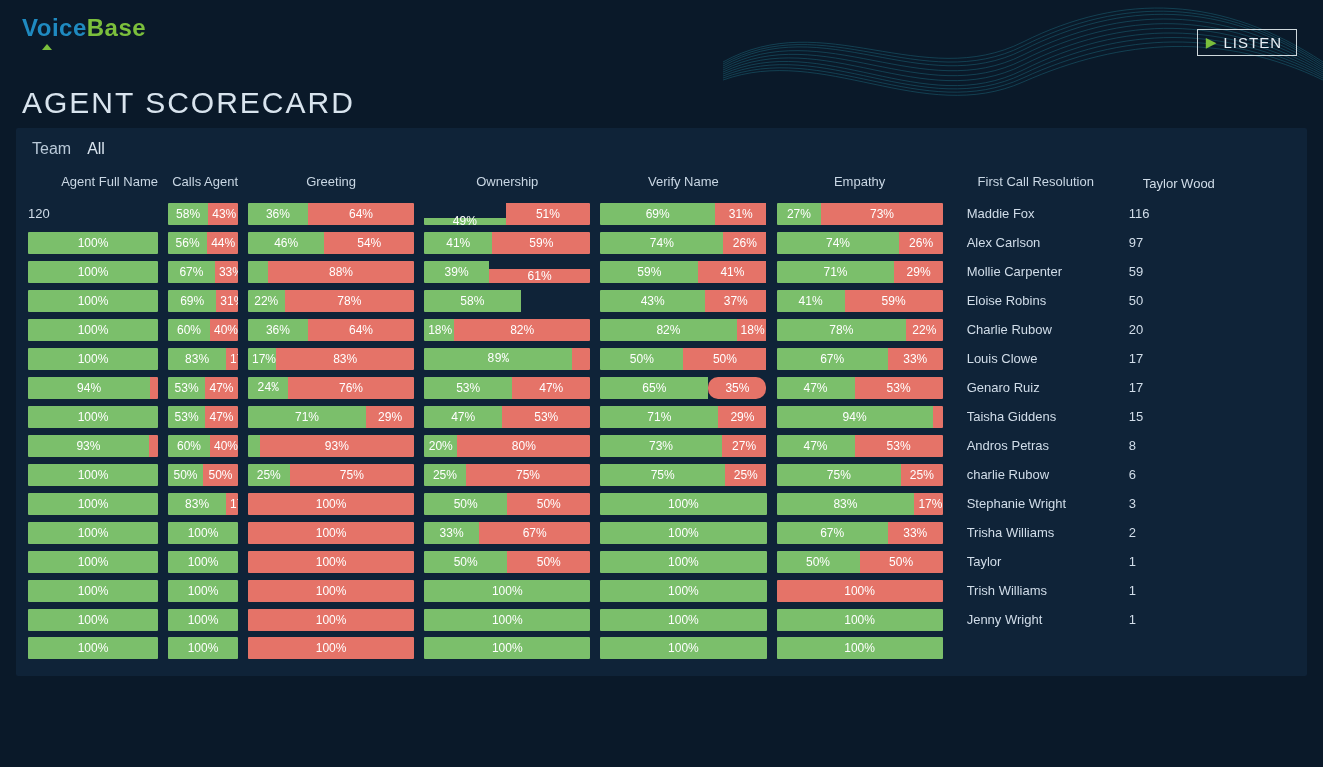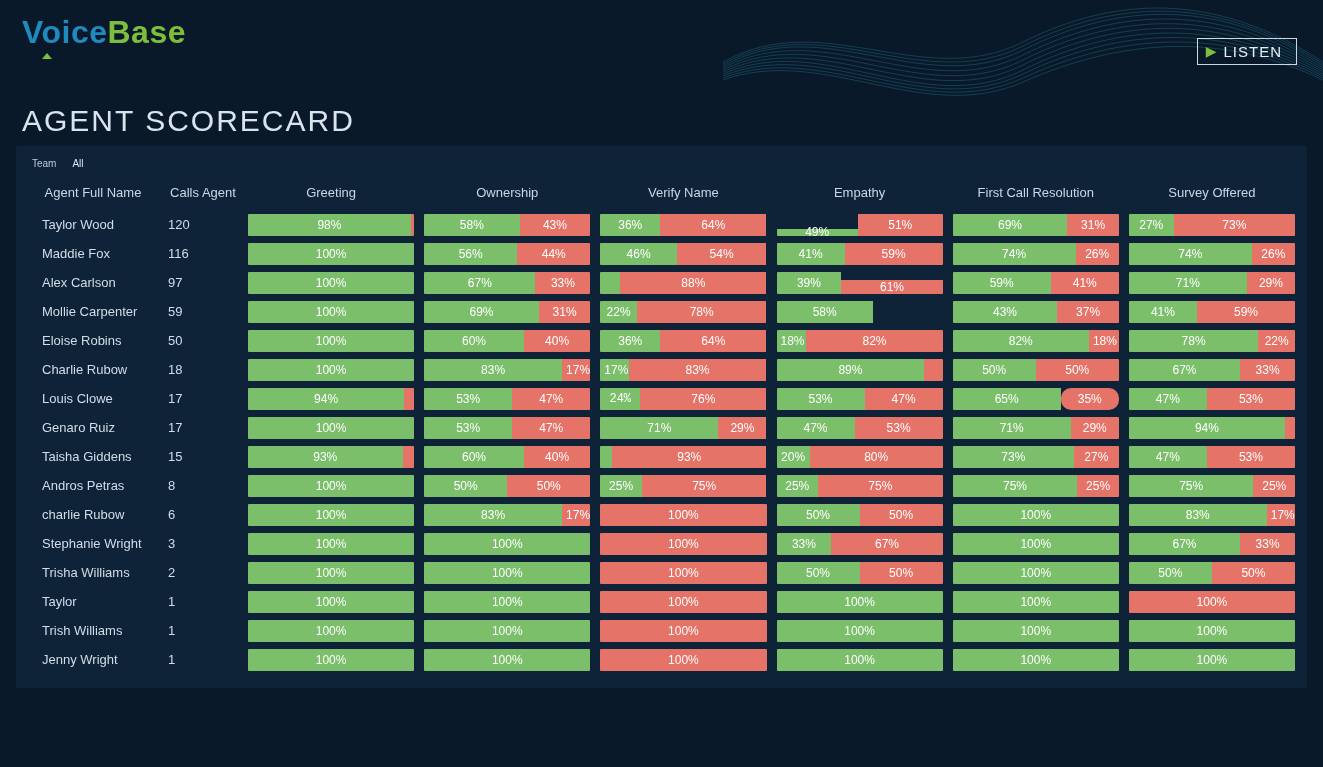--- a/index.html
+++ b/index.html
@@ -22,21 +22,21 @@
     pointer-events: none;
   }
   .header {
     display: flex;
     align-items: center;
     justify-content: space-between;
     padding: 14px 26px 6px 22px;
     position: relative;
     z-index: 2;
   }
-  .logo { font-size: 32px; font-weight: 600; letter-spacing: 0.5px; }
+  .logo { font-size: 24px; font-weight: 600; letter-spacing: 0.5px; }
   .logo .v   { color: #1f8ac0; }
   .logo .b   { color: #7bbf3c; }
   .logo-tri  { display:inline-block; width:0;height:0;border-left:5px solid transparent;border-right:5px solid transparent;border-bottom:6px solid #7bbf3c;vertical-align:top;margin-left:20px;margin-top:2px;}
   .listen-btn {
     border: 1px solid #cfd8dc;
     color: #e8eef4;
     padding: 4px 14px 4px 8px;
     font-size: 15px;
     letter-spacing: 1px;
     display: flex; align-items: center; gap:6px;
@@ -50,36 +50,36 @@
     letter-spacing: 2px;
     color: #d9e4ee;
     margin: 10px 0 8px 22px;
   }
   .panel {
     background: #0f2338;
     margin: 0 16px 16px 16px;
     border-radius: 2px;
     padding: 10px 12px 14px 12px;
   }
-  .team-row { display:flex; align-items:center; gap:16px; font-size:10px; color:#b9c9d8; padding: 2px 4px 10px 4px;}
+  .team-row { display:flex; align-items:center; gap:16px; font-size:16px; color:#b9c9d8; padding: 2px 4px 10px 4px;}
   .team-row .val { color:#d9e4ee; cursor:pointer; }
 
   .grid {
     display: grid;
     grid-template-columns: 130px 70px repeat(6, 1fr);
     column-gap: 10px;
     align-items: center;
   }
   .col-head {
     font-size: 13px;
     color: #c9d7e4;
     text-align: center;
     padding: 6px 0 10px 0;
   }
-  .col-head.left { text-align: center; }
+  .col-head.left { text-align: right; }
   .row-name { font-size: 13px; color:#d1dde9; padding: 7px 0 7px 14px; white-space: nowrap; overflow:hidden; text-overflow:ellipsis;}
   .row-calls { font-size: 13px; color:#d1dde9; padding: 7px 0; }
   .barcell { padding: 3px 0; }
   .bar {
     display: flex;
     width: 100%;
     height: 22px;
     font-size: 12px;
     color: #fff;
     border-radius: 1px;
@@ -134,31 +134,22 @@
   </div>
 
   <div class="grid" id="grid">
     <div class="col-head left">Agent Full Name</div>
     <div class="col-head left">Calls Agent</div>
     <div class="col-head">Greeting</div>
     <div class="col-head">Ownership</div>
     <div class="col-head">Verify Name</div>
     <div class="col-head">Empathy</div>
     <div class="col-head">First Call Resolution</div>
-    <div class="col-head">Survey Offered</div>
   <div class="row-name">Taylor Wood</div>
       <div class="row-calls">120</div>
-      <div class="barcell">
-        <div class="bar">
-          <div class="seg g" style="width: 98%;">
-            <span class="lbl">98%</span>
-          </div>
-          <div class="seg r" style="width: 2%;"></div>
-        </div>
-      </div>
       <div class="barcell">
         <div class="bar">
           <div class="seg g" style="width: 58%;">
             <span class="lbl">58%</span>
           </div>
           <div class="seg r" style="width: 43%;">
             <span class="lbl">43%</span>
           </div>
         </div>
       </div>
@@ -434,21 +425,21 @@
         <div class="bar">
           <div class="seg g" style="width: 78%;">
             <span class="lbl">78%</span>
           </div>
           <div class="seg r" style="width: 22%;">
             <span class="lbl">22%</span>
           </div>
         </div>
       </div>
       <div class="row-name">Charlie Rubow</div>
-      <div class="row-calls">18</div>
+      <div class="row-calls">20</div>
       <div class="barcell">
         <div class="bar">
           <div class="seg g" style="width: 100%;">
             <span class="lbl">100%</span>
           </div>
           <div class="seg r" style="width: 0%;"></div>
         </div>
       </div>
       <div class="barcell">
         <div class="bar">
@@ -465,21 +456,21 @@
           <div class="seg g" style="width: 17%;">
             <span class="lbl">17%</span>
           </div>
           <div class="seg r" style="width: 83%;">
             <span class="lbl">83%</span>
           </div>
         </div>
       </div>
       <div class="barcell">
         <div class="bar">
-          <div class="seg g" style="width: 89%;">
+          <div class="seg g" style="width: 89%; font-family: Liberation Mono, monospace;">
             <span class="lbl">89%</span>
           </div>
           <div class="seg r" style="width: 11%;"></div>
         </div>
       </div>
       <div class="barcell">
         <div class="bar">
           <div class="seg g" style="width: 50%;">
             <span class="lbl">50%</span>
           </div>

